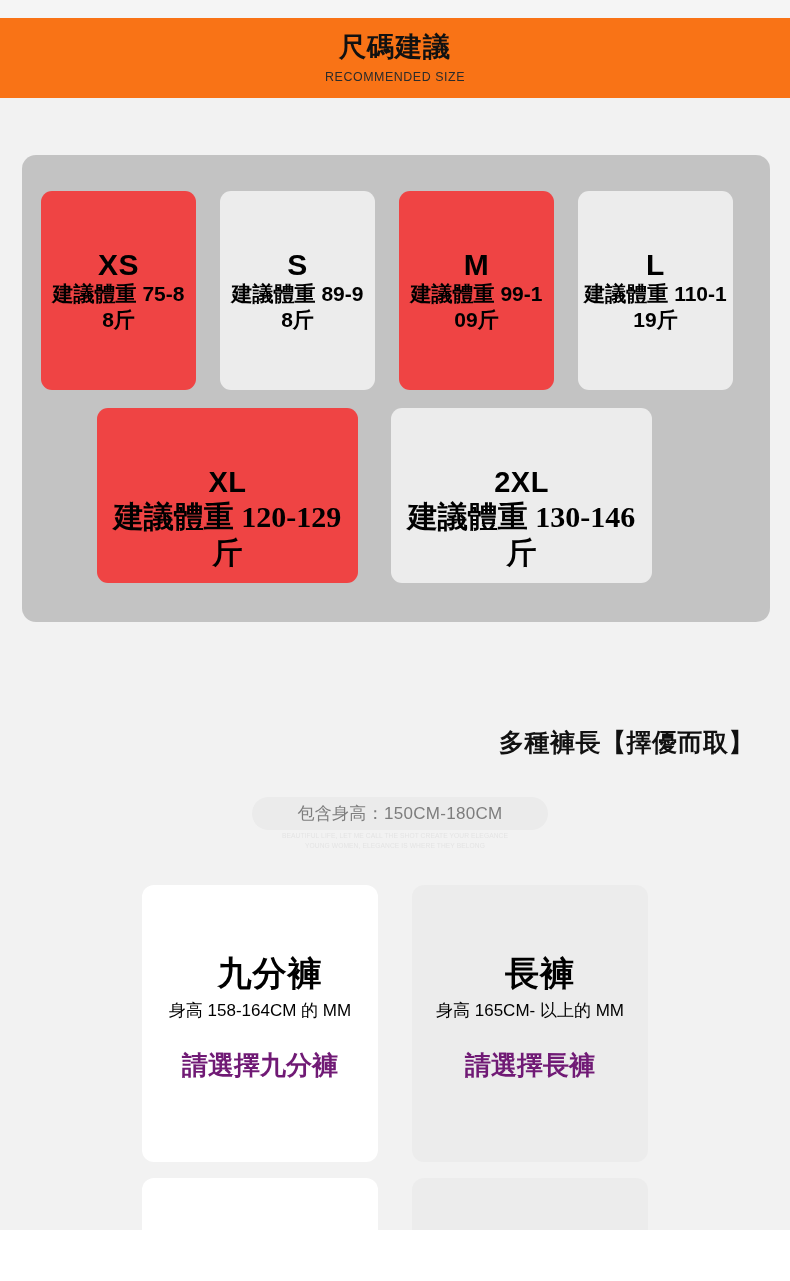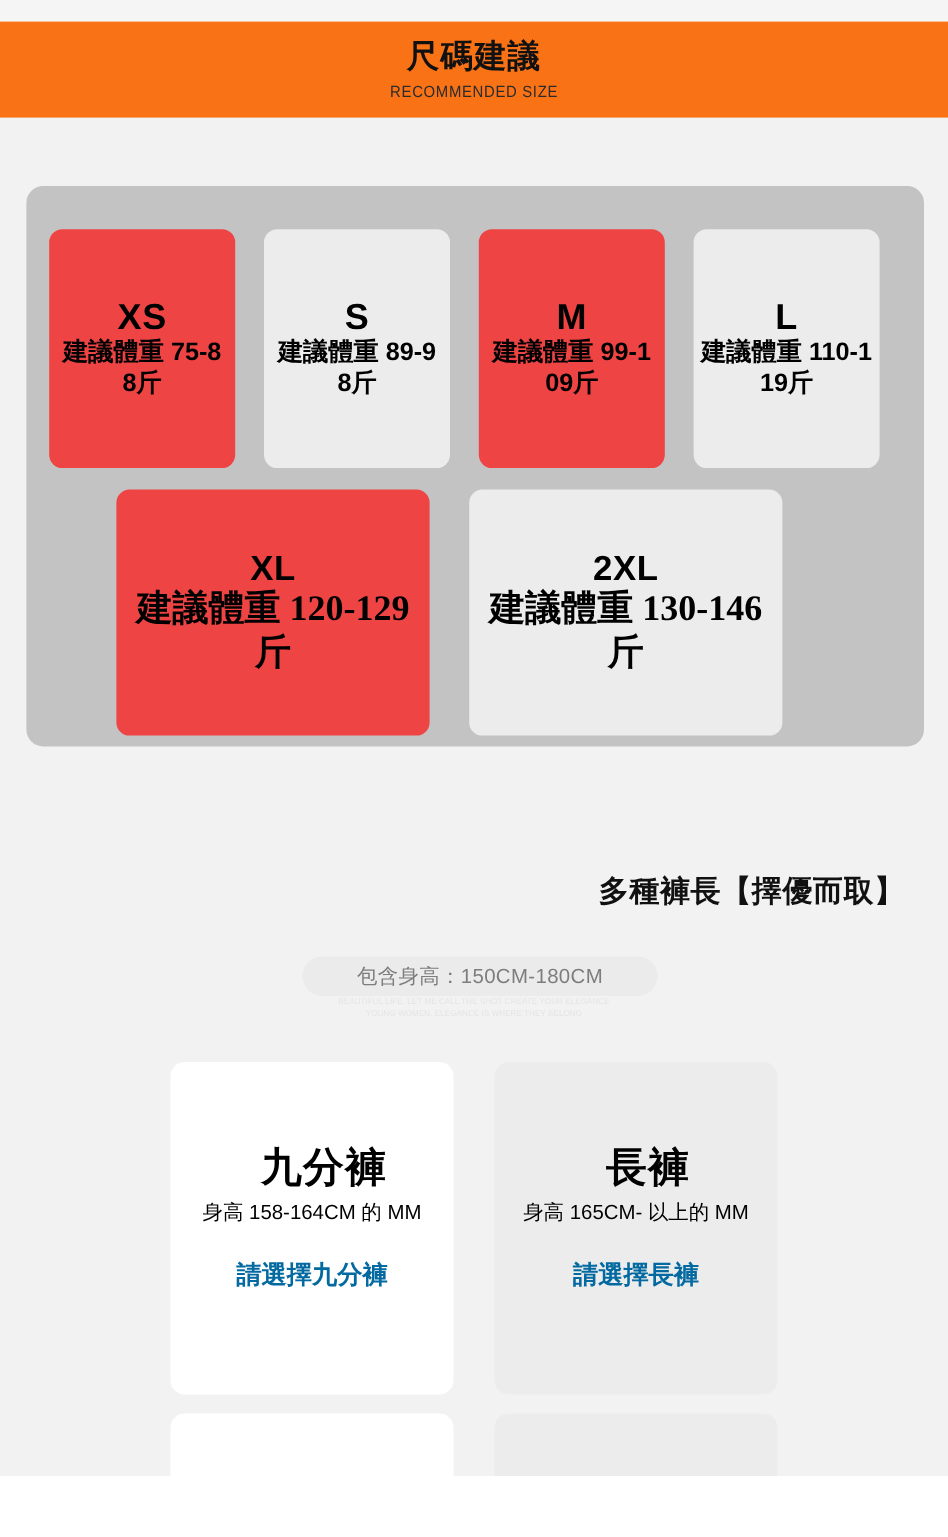--- a/index.html
+++ b/index.html
@@ -102,23 +102,24 @@
     width: 155px;
     height: 199px;
     margin-right: 24px;
     padding: 0 6px;
   }
   .size-card.sc-small:last-child {
     margin-right: 0;
   }
   .size-card.sc-wide {
     width: 261px;
-    height: 205px;
+    height: 175px;
     margin-right: 33px;
-    padding: 0 8px;
+    padding: 12px 8px;
+    justify-content: flex-end;
   }
   .size-card.sc-wide:last-child {
     margin-right: 0;
   }
   .card-white {
     background: #ef4444;
   }
   .card-gray {
     background: #ececec;
   }
@@ -233,24 +234,24 @@
   .pants-sub {
     margin-top: 9px;
     font-size: 17px;
     font-weight: 400;
     line-height: 1.2;
     color: #000;
     white-space: nowrap;
   }
   .pants-action {
     margin-top: 28px;
-    font-size: 21px;
+    font-size: 26px;
     font-weight: 700;
     line-height: 1.2;
-    color: #0369a1;
+    color: #701a75;
   }
   .pants-card.truncated .pants-title,
   .pants-card.truncated .pants-sub,
   .pants-card.truncated .pants-action {
     visibility: hidden;
   }
 
   .bottom-fill {
     position: absolute;
     left: 0;

